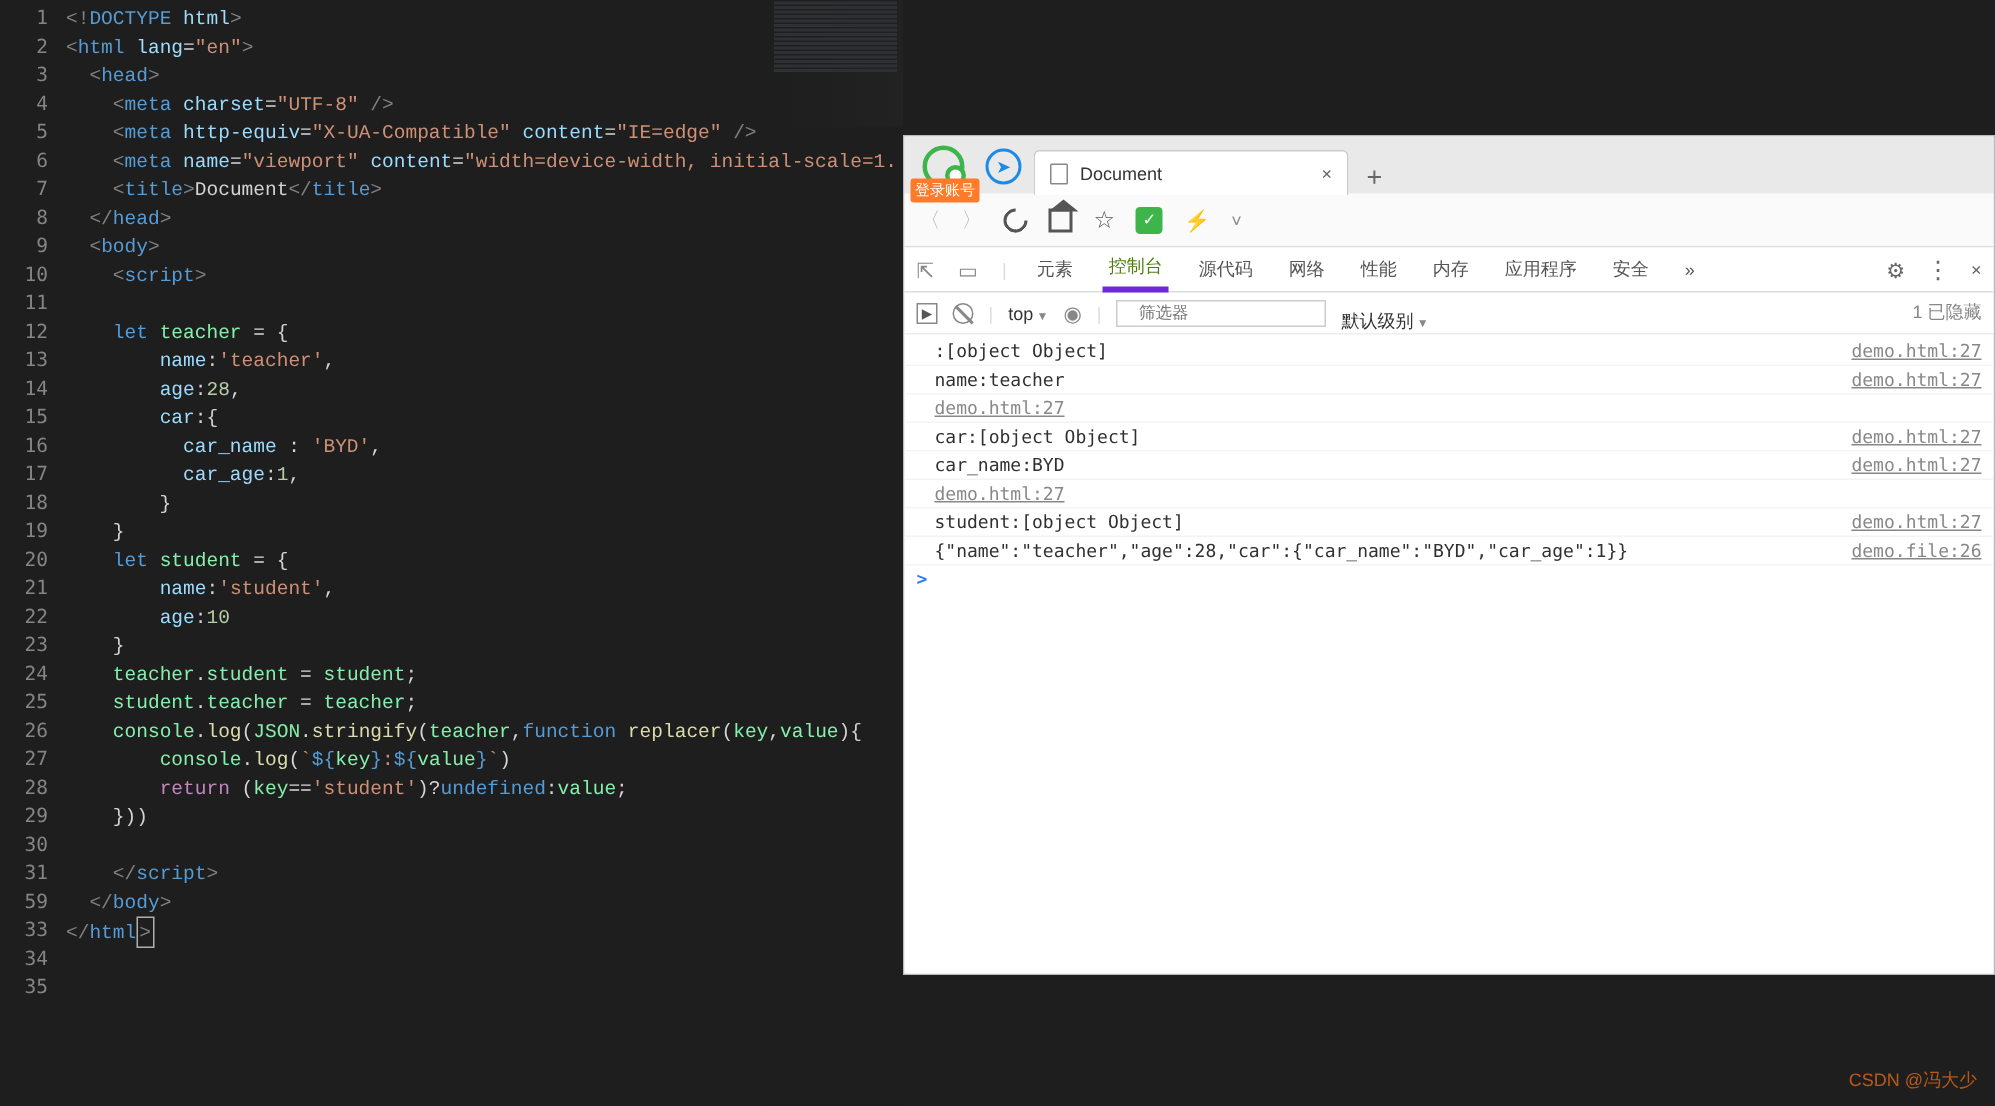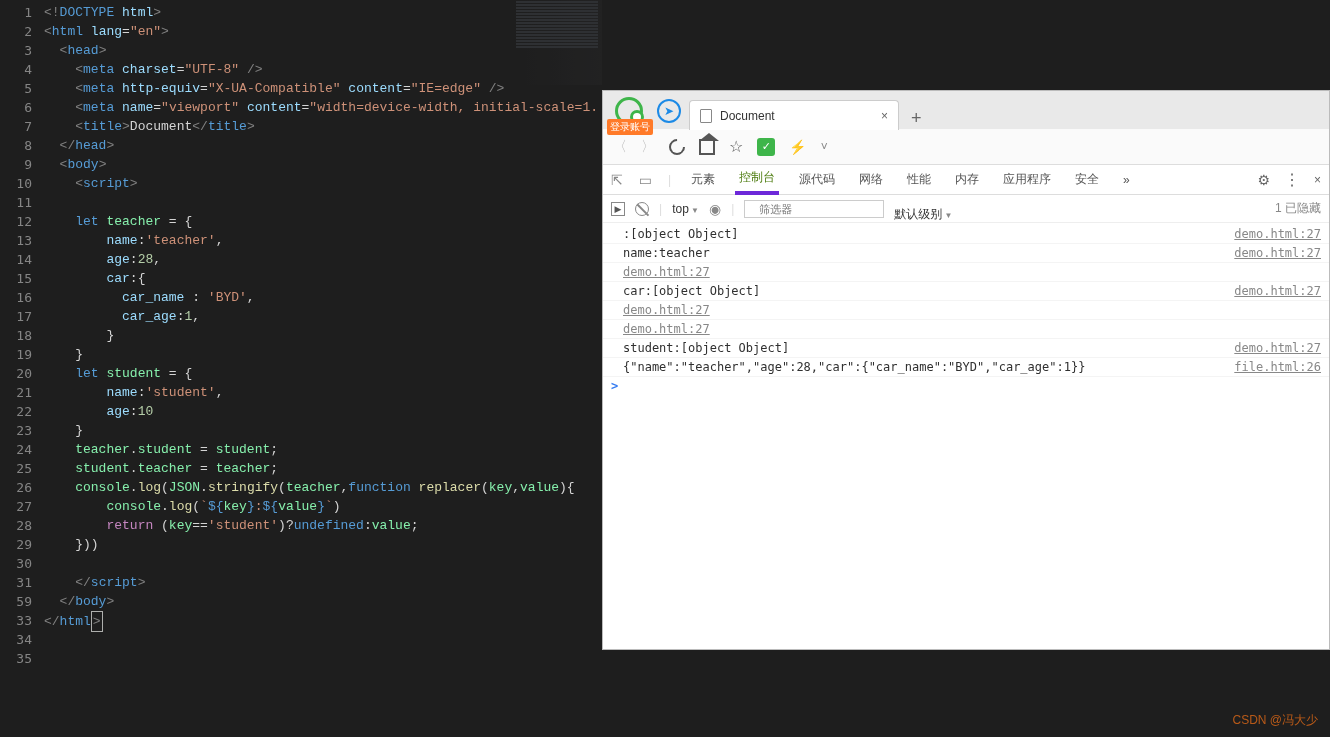--- a/index.html
+++ b/index.html
@@ -196,31 +196,32 @@
           <span class="src">demo.html:27</span>
         </div>
         <div class="crow">
           <span class="src">demo.html:27</span>
         </div>
         <div class="crow">
           <span class="msg">car:[object Object]</span>
           <span class="src">demo.html:27</span>
         </div>
         <div class="crow">
+          <span class="msg">car_name:BYD</span>
           <span class="src">demo.html:27</span>
         </div>
         <div class="crow">
           <span class="src">demo.html:27</span>
         </div>
         <div class="crow">
           <span class="msg">student:[object Object]</span>
           <span class="src">demo.html:27</span>
         </div>
         <div class="crow">
           <span class="msg">{"name":"teacher","age":28,"car":{"car_name":"BYD","car_age":1}}</span>
-          <span class="src">file.html:26</span>
+          <span class="src">demo.file:26</span>
         </div>
         <div class="prompt">&gt;</div>
       </div>
   </div>
 </div>
 
 <div class="watermark">CSDN @冯大少</div>
 
 </body></html>

